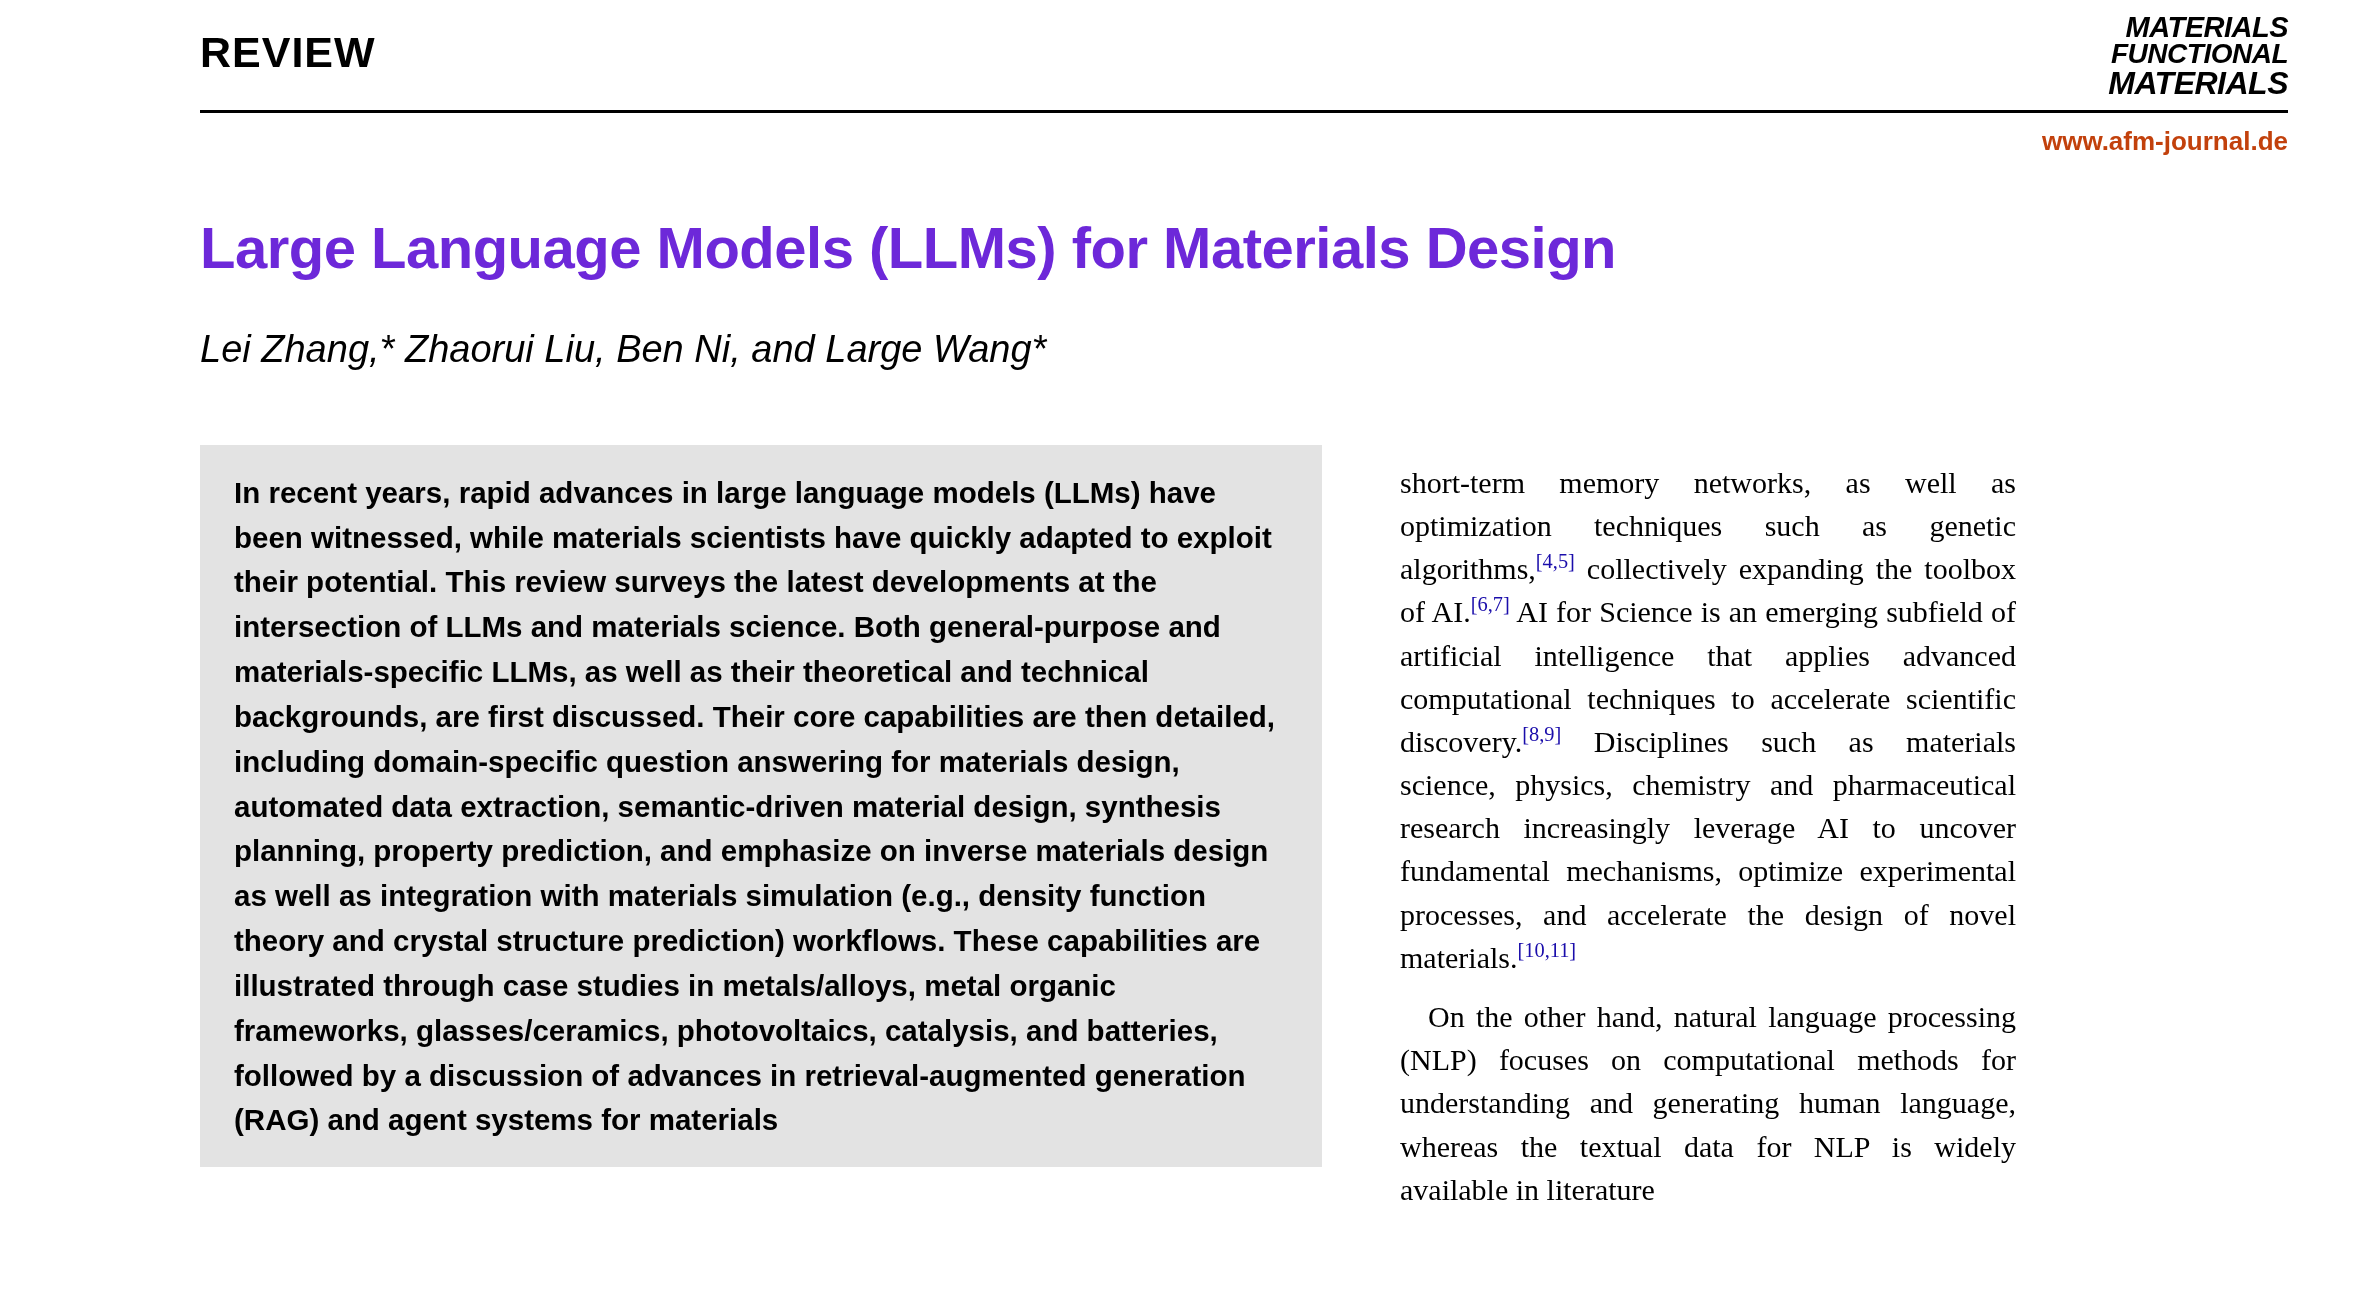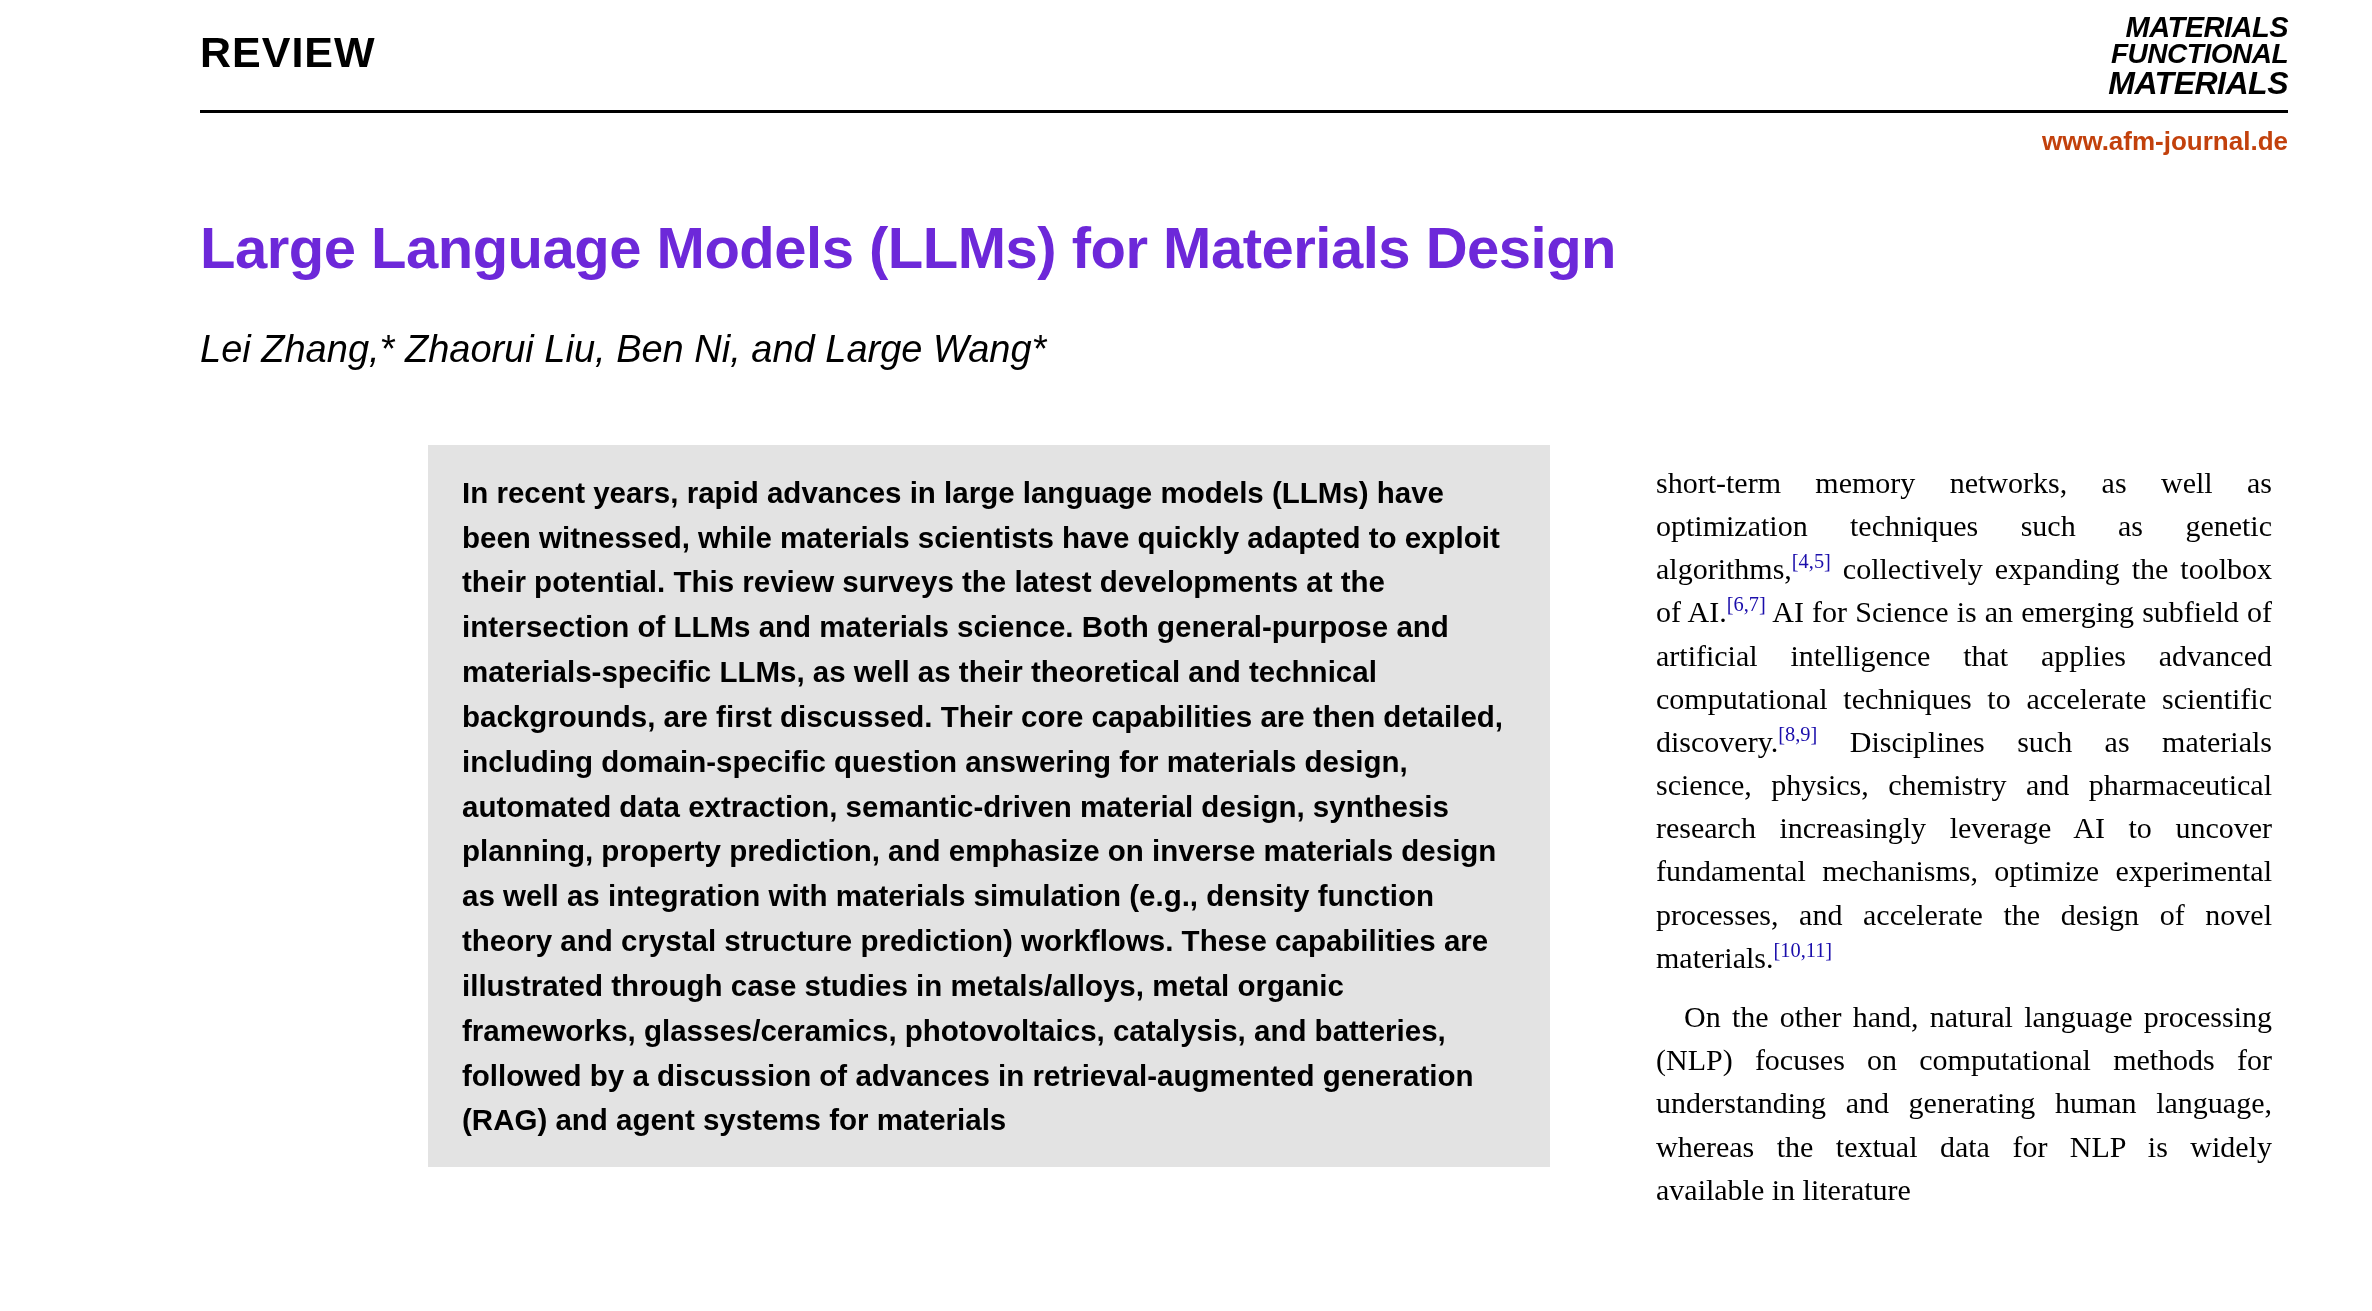--- a/index.html
+++ b/index.html
@@ -86,22 +86,21 @@
     font-family: "Liberation Sans", sans-serif;
     font-style: italic;
     font-size: 38px;
     color: #000;
   }
 
   
   .columns {
     display: flex;
     margin-top: 74px;
-    gap: 90px;
-    justify-content: flex-end;
+    gap: 62px;
   }
   .col-left {
     width: 1122px;
     flex: 0 0 1122px;
   }
   .col-right {
     width: 648px;
     flex: 0 0 648px;
   }
 

